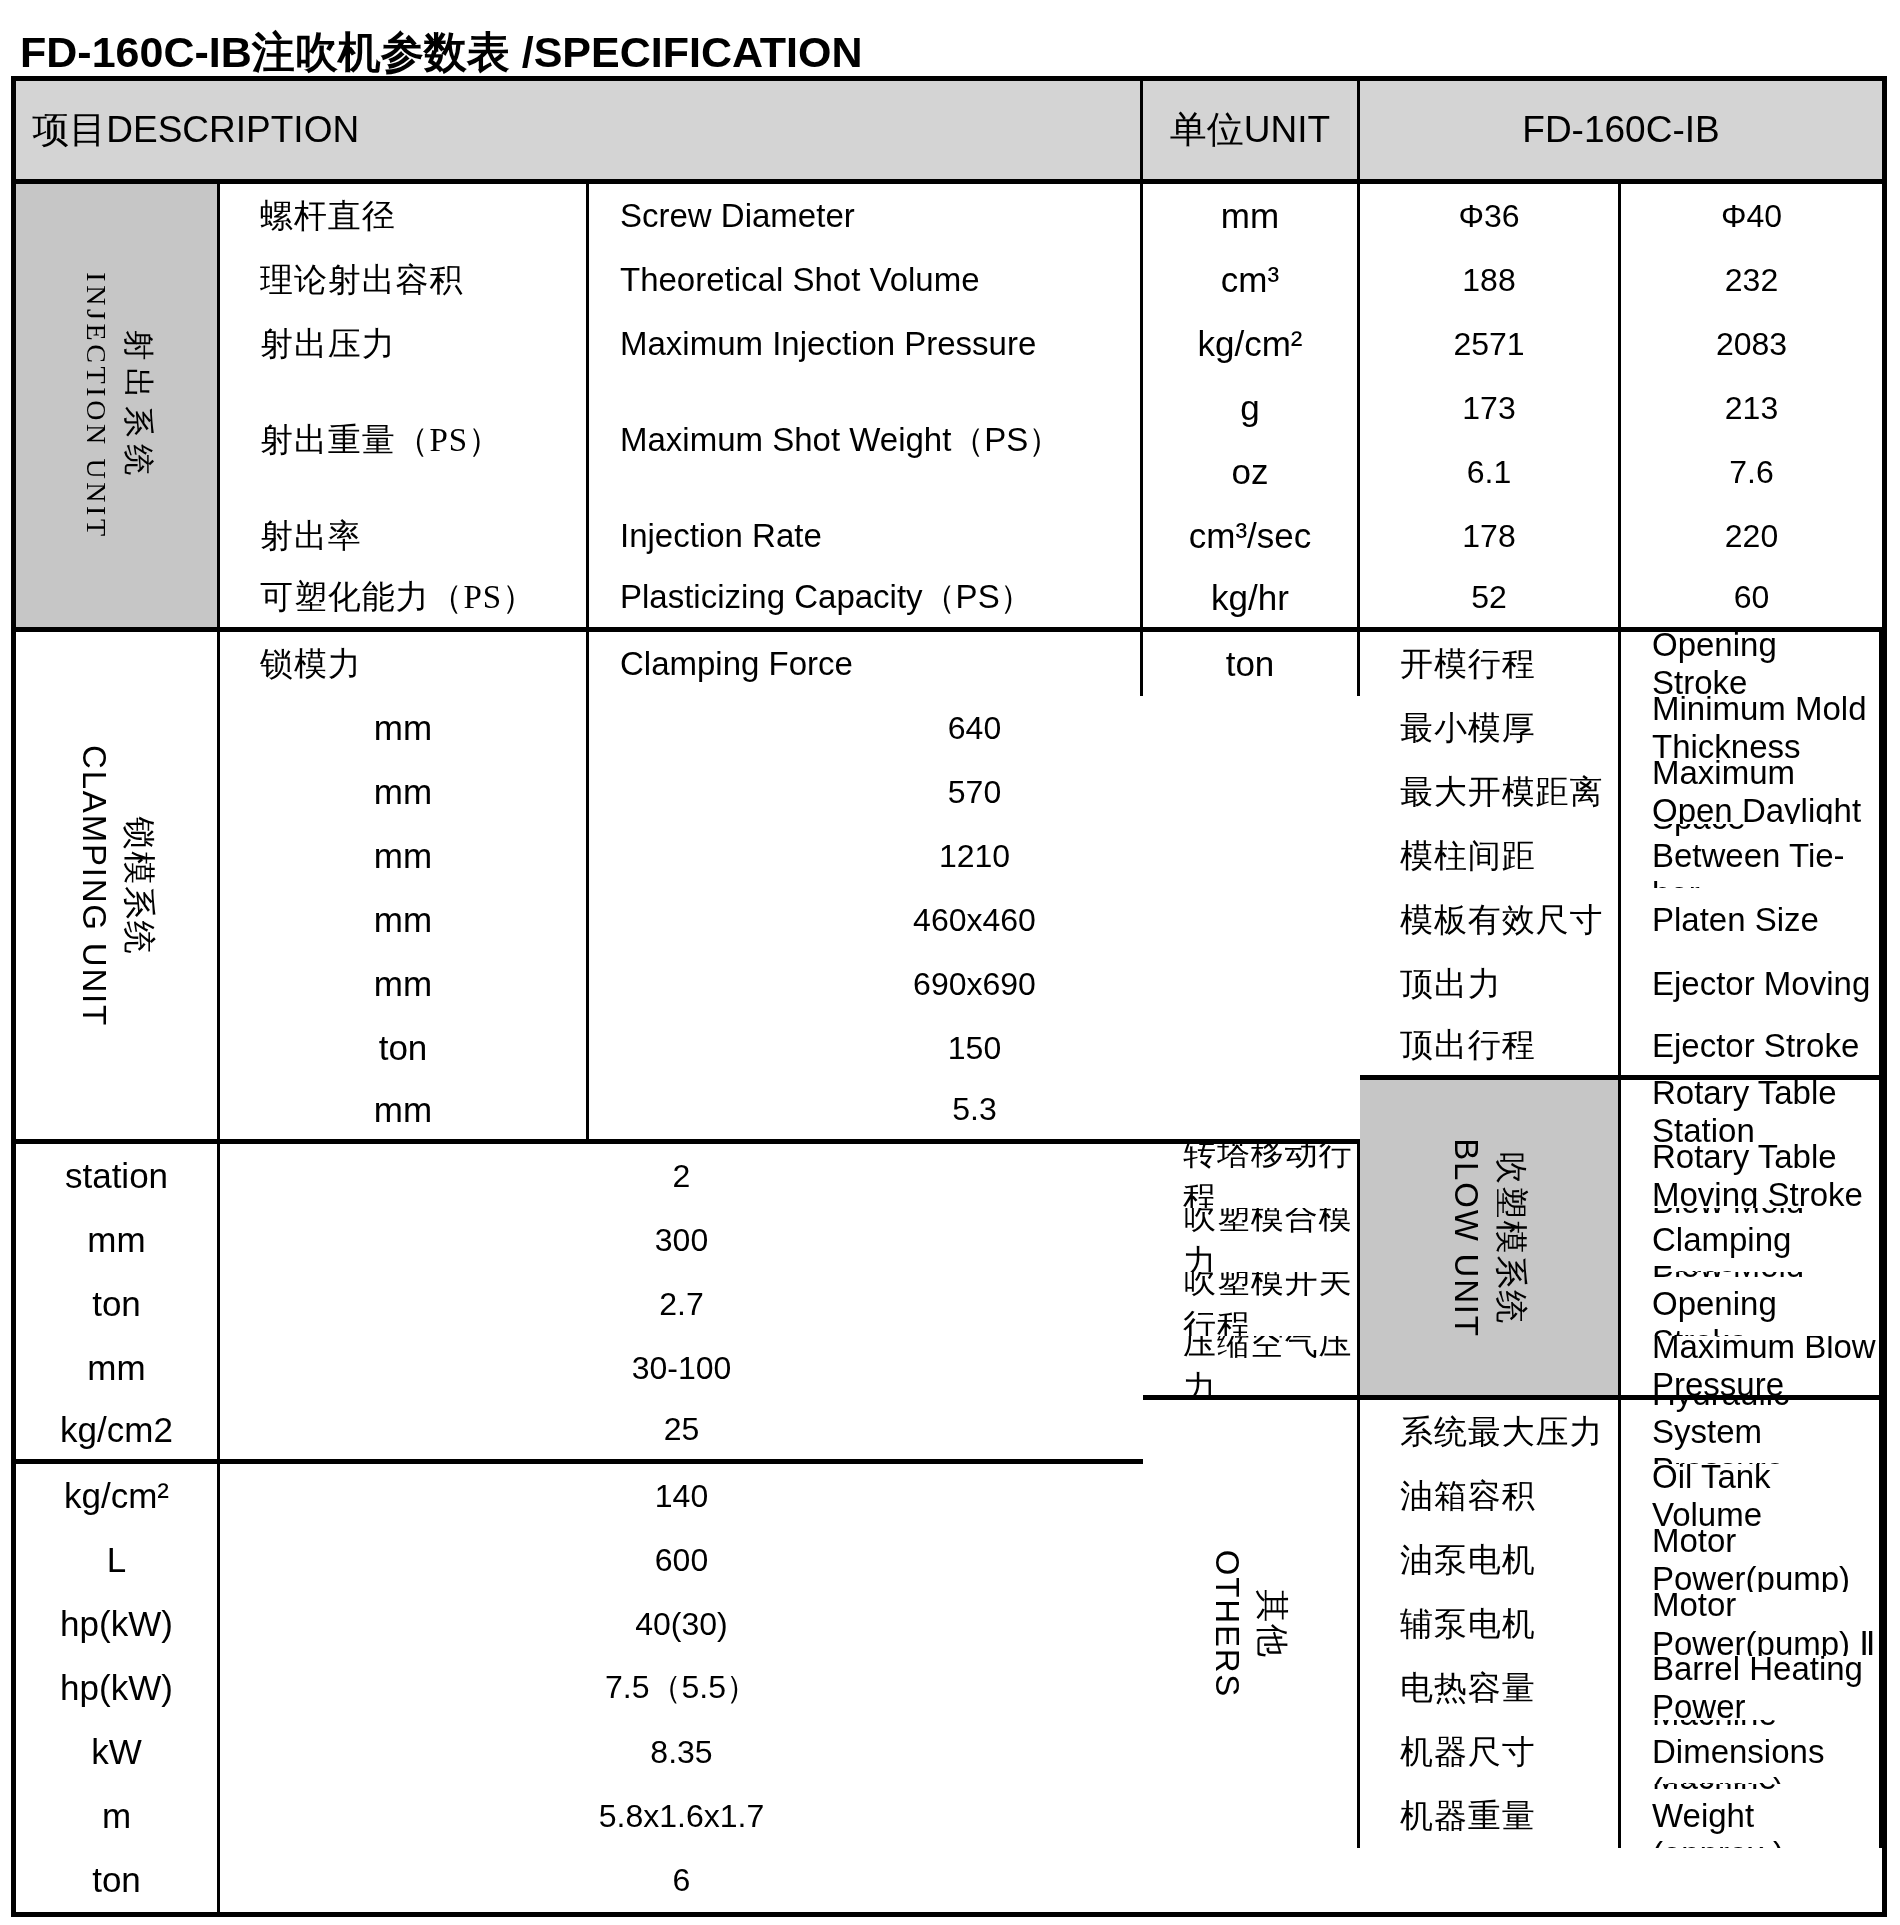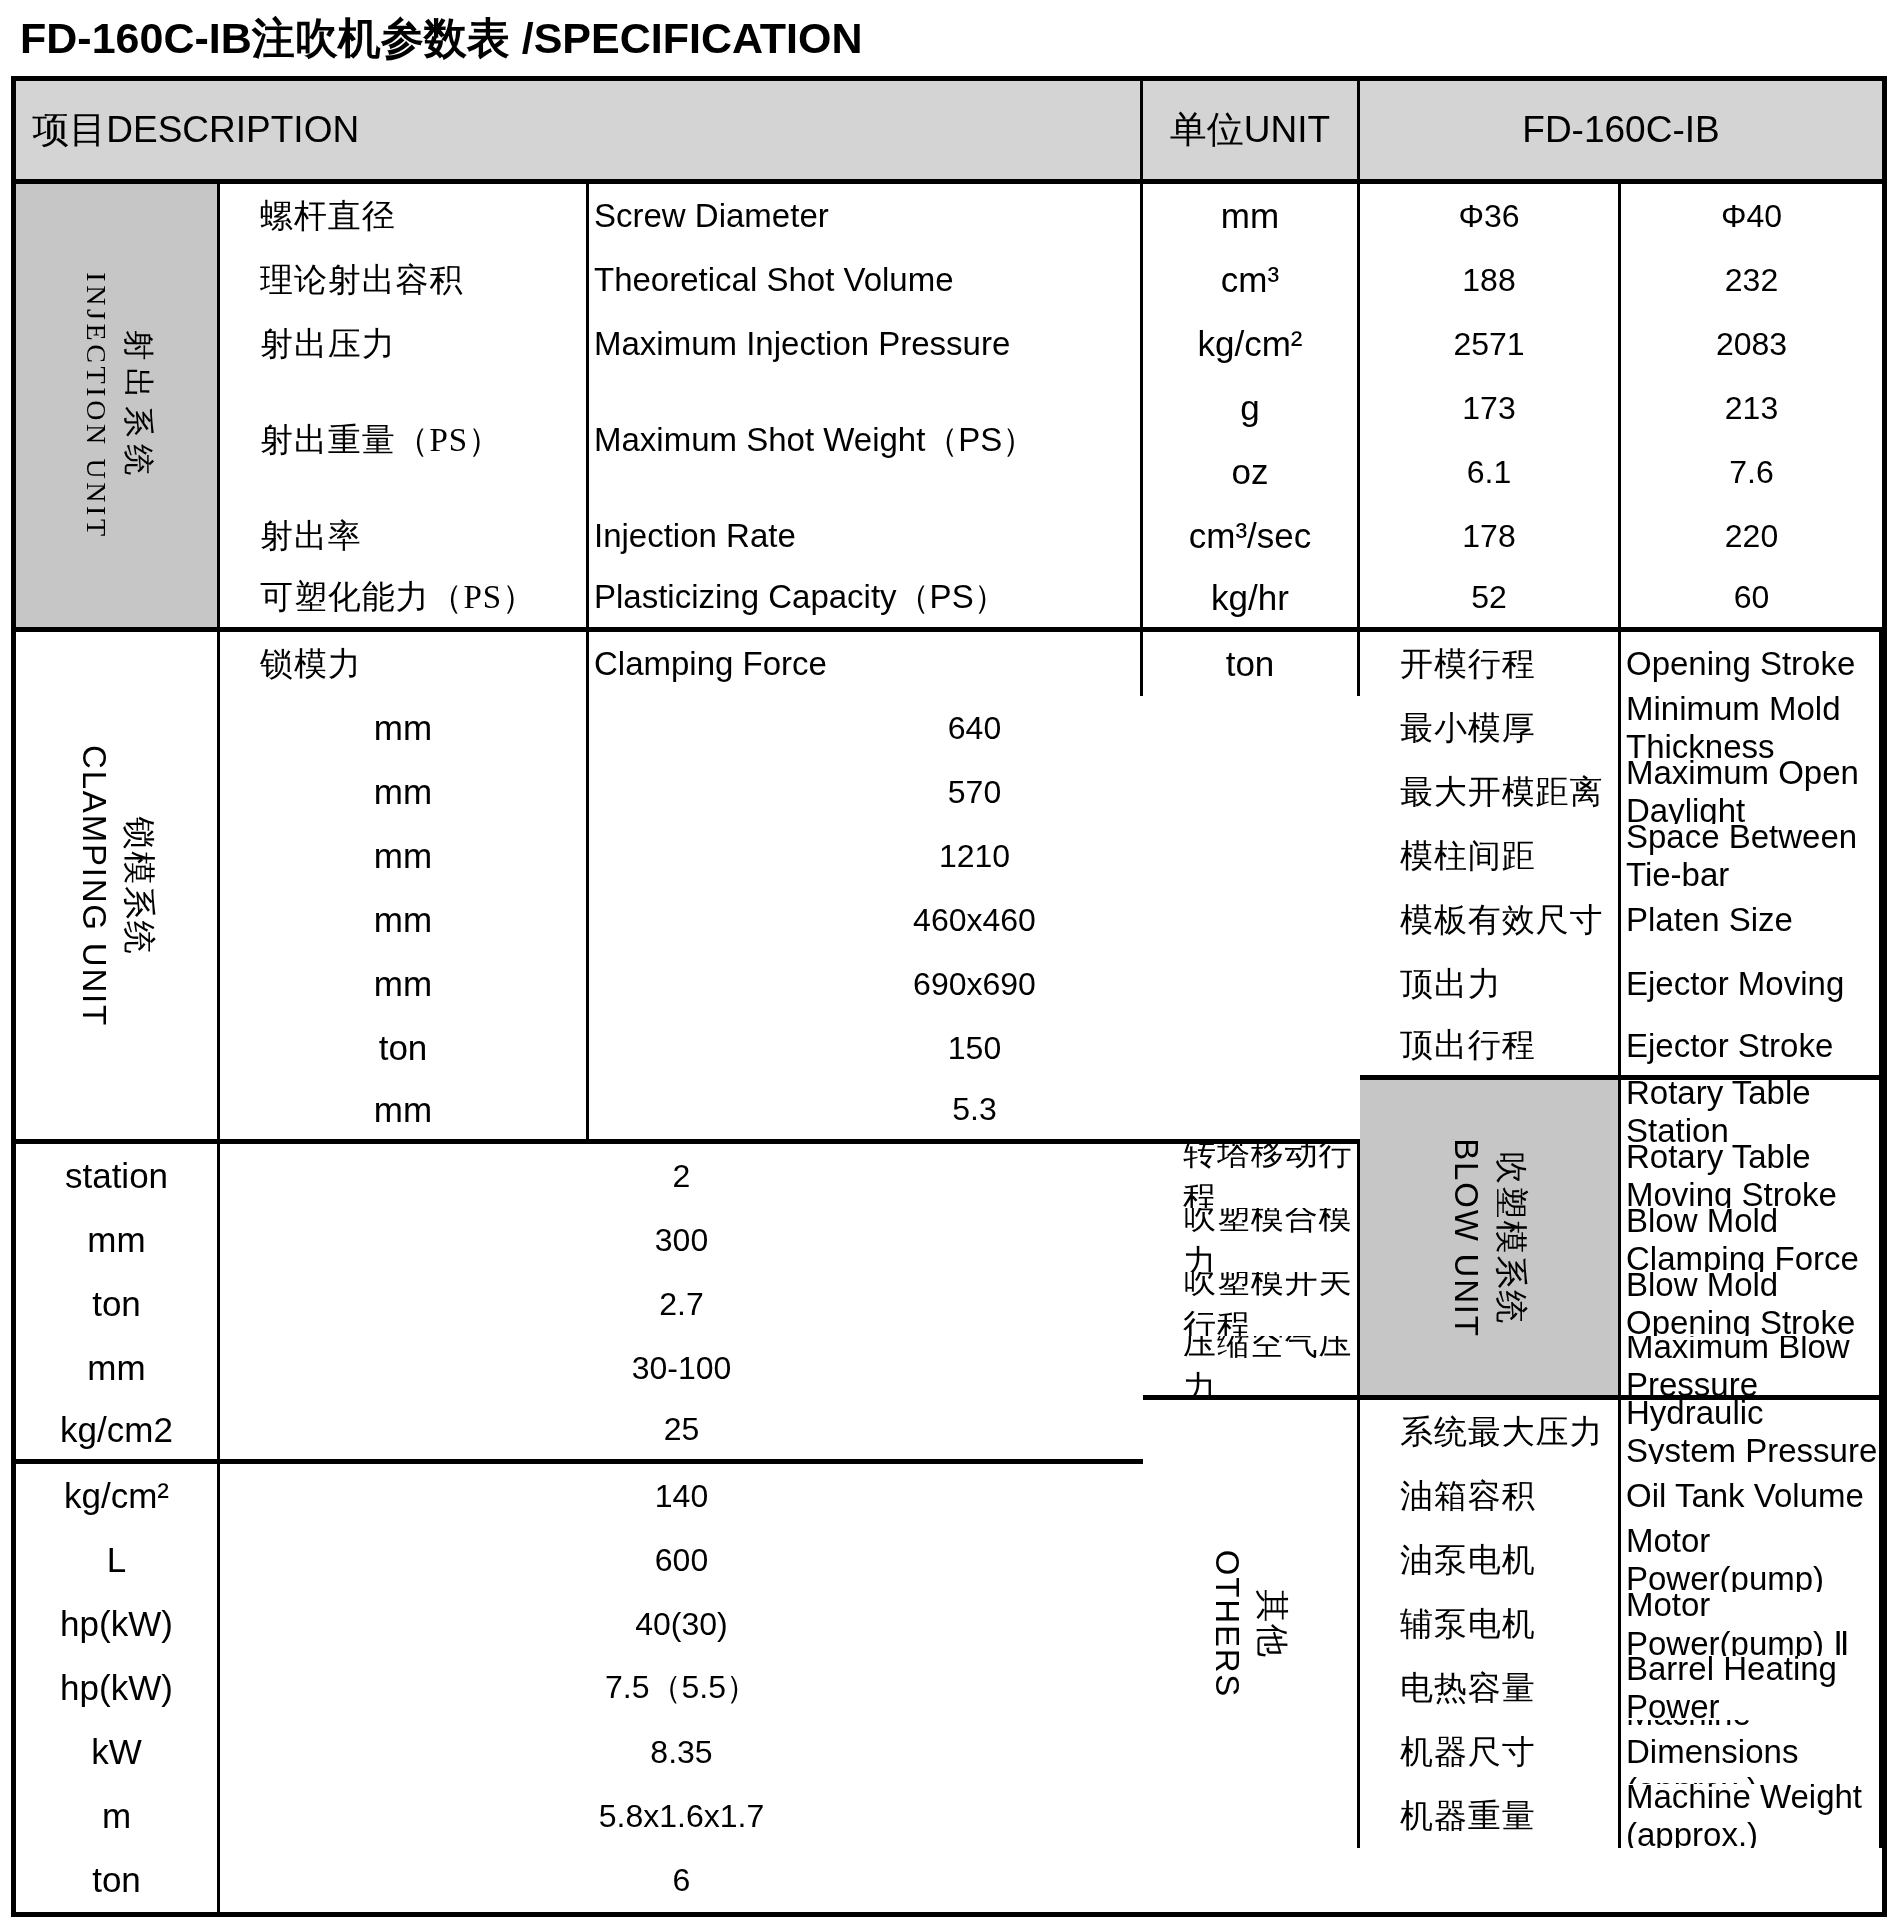--- a/index.html
+++ b/index.html
@@ -5,21 +5,21 @@
   :root{
     --line:#000000; --header-bg:#d4d4d4; --section-gray-bg:#c6c6c6; --page-bg:#ffffff; --text:#000000;
   }
   *{box-sizing:border-box}
   body{
     margin:0; width:1901px; height:1926px; overflow:hidden;
     background:var(--page-bg,#fff); color:var(--text,#000);
     font-family:"Liberation Sans", sans-serif;
   }
   .title{
-    font-size:43px; font-weight:bold; margin:10px 0 0 20px; white-space:nowrap;
+    font-size:43px; font-weight:bold; margin:24px 0 0 20px; white-space:nowrap;
   }
   .tbl{
     position:absolute; left:11px; top:76px;
     display:grid;
     grid-template-columns:204px 369px 554px 217px 261px 261px;
     grid-template-rows:103px;
     grid-auto-rows:64px;
     border:5.4px solid var(--line,#000);
     background:#fff;
   }
@@ -34,21 +34,21 @@
   .hdr{background:var(--header-bg,#d4d4d4); font-weight:normal; font-size:37px}
   .pl{padding-left:16.3px}
   .cs3{grid-column:span 3}
   .cs2{grid-column:span 2}
   .rs2{grid-row:span 2}
   .rs5{grid-row:span 5}
   .rs7{grid-row:span 7}
   .rs8{grid-row:span 8}
   .ctr{justify-content:center}
   .cn{font-family:"Liberation Serif", serif; font-size:33px; padding-left:40px; letter-spacing:0.9px}
-  .en{font-size:33px; padding-left:5px}
+  .en{font-size:33px; padding-left:31px}
   .u{justify-content:center; font-size:35px}
   .v{justify-content:center; font-size:32px}
   .gray{background:var(--section-gray-bg,#c6c6c6)}
   .sec{justify-content:center}
   .vwrap{transform:rotate(90deg); text-align:center; line-height:45px; font-size:33px; letter-spacing:1.8px}
   .vwrap span{display:block; white-space:nowrap}
   .s1 .vwrap{font-family:"Liberation Serif", serif; font-size:28px; letter-spacing:3.6px; line-height:42px}
   .s1 .vwrap .vcn{font-size:31px; letter-spacing:7.2px}
 </style>
 </head>

